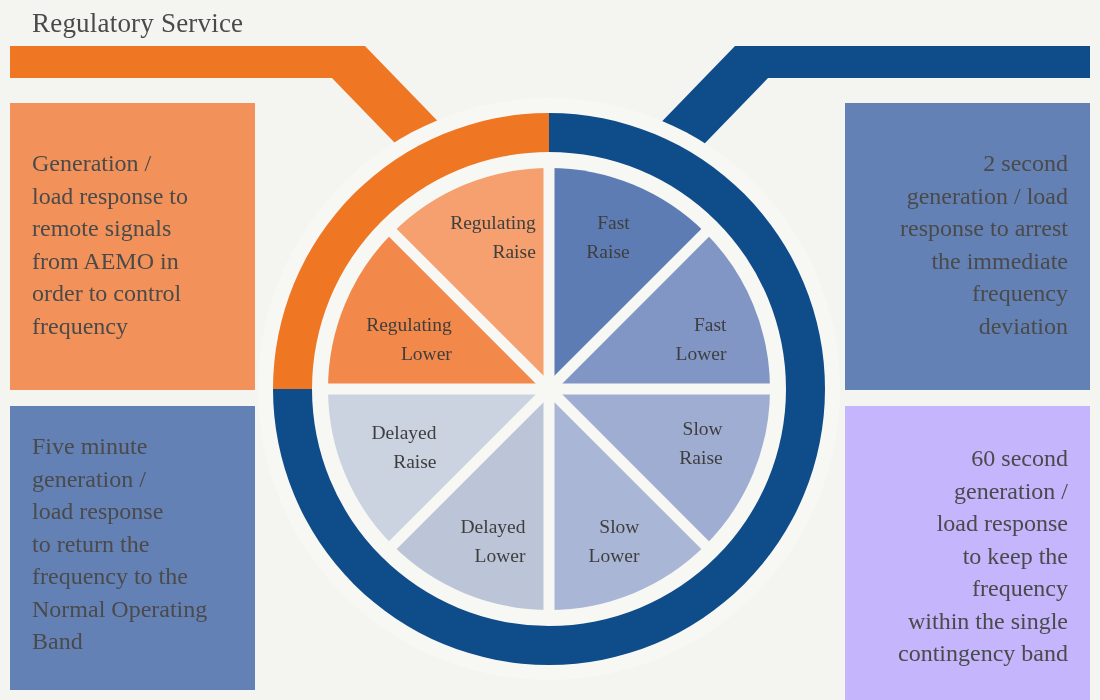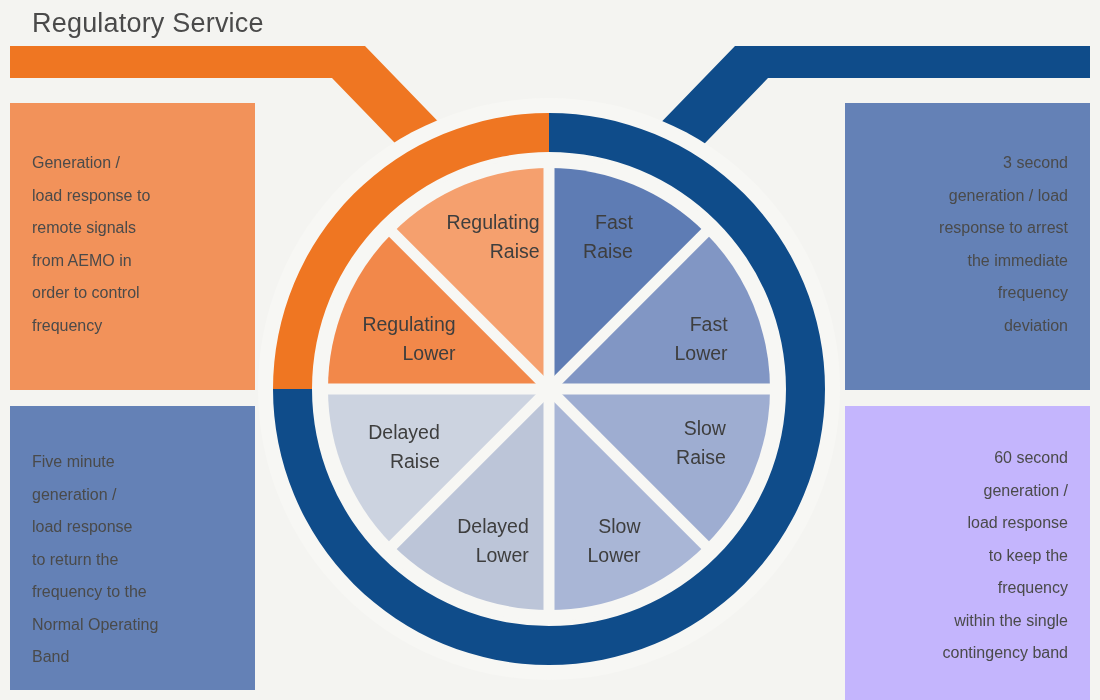--- a/index.html
+++ b/index.html
@@ -5,21 +5,21 @@
   html, body {
     margin: 0;
     padding: 0;
     background: #f4f4f1;
   }
   #stage {
     position: relative;
     width: 1100px;
     height: 700px;
     background: #f4f4f1;
-    font-family: Liberation Sans, sans-serif;
+    font-family: Liberation Serif, serif;
     overflow: hidden;
   }
 
   
   .svc-title {
     position: absolute;
     font-size: 27px;
     color: #4a4a4a;
     font-weight: 400;
     letter-spacing: 0.2px;
@@ -33,39 +33,39 @@
     position: absolute;
     left: 0; top: 0;
     width: 1100px; height: 700px;
     pointer-events: none;
   }
 
   
   .panel {
     position: absolute;
     box-sizing: border-box;
-    font-size: 16px;
+    font-size: 24px;
     line-height: 32.5px;
     color: #4a4a4a;
     white-space: pre-line;
   }
   .panel.left  { text-align: left;  }
   .panel.right { text-align: right; }
 
   #panel-tl {
     left: 10px; top: 103px;
     width: 245px; height: 287px;
     background: #f2925a;
     padding: 44px 18px 0 22px;
   }
   #panel-bl {
     left: 10px; top: 406px;
     width: 245px; height: 284px;
     background: #6481b6;
-    padding: 40px 18px 0 22px;
+    padding: 24px 18px 0 22px;
   }
   #panel-tr {
     right: 10px; top: 103px;
     width: 245px; height: 287px;
     background: #6481b6;
     padding: 44px 22px 0 18px;
   }
   #panel-br {
     right: 10px; top: 406px;
     width: 245px; height: 324px;
@@ -112,21 +112,21 @@
 from AEMO in
 order to control
 frequency</div>
   <div class="panel left" id="panel-bl">Five minute
 generation /
 load response
 to return the
 frequency to the
 Normal Operating
 Band</div>
-  <div class="panel right" id="panel-tr">3 second
+  <div class="panel right" id="panel-tr">2 second
 generation / load
 response to arrest
 the immediate
 frequency
 deviation</div>
   <div class="panel right" id="panel-br">60 second
 generation /
 load response
 to keep the
 frequency

